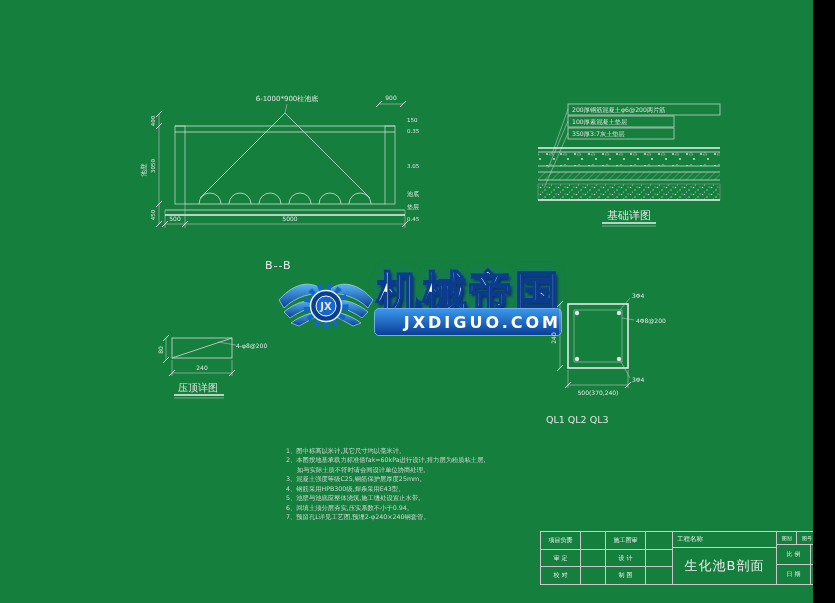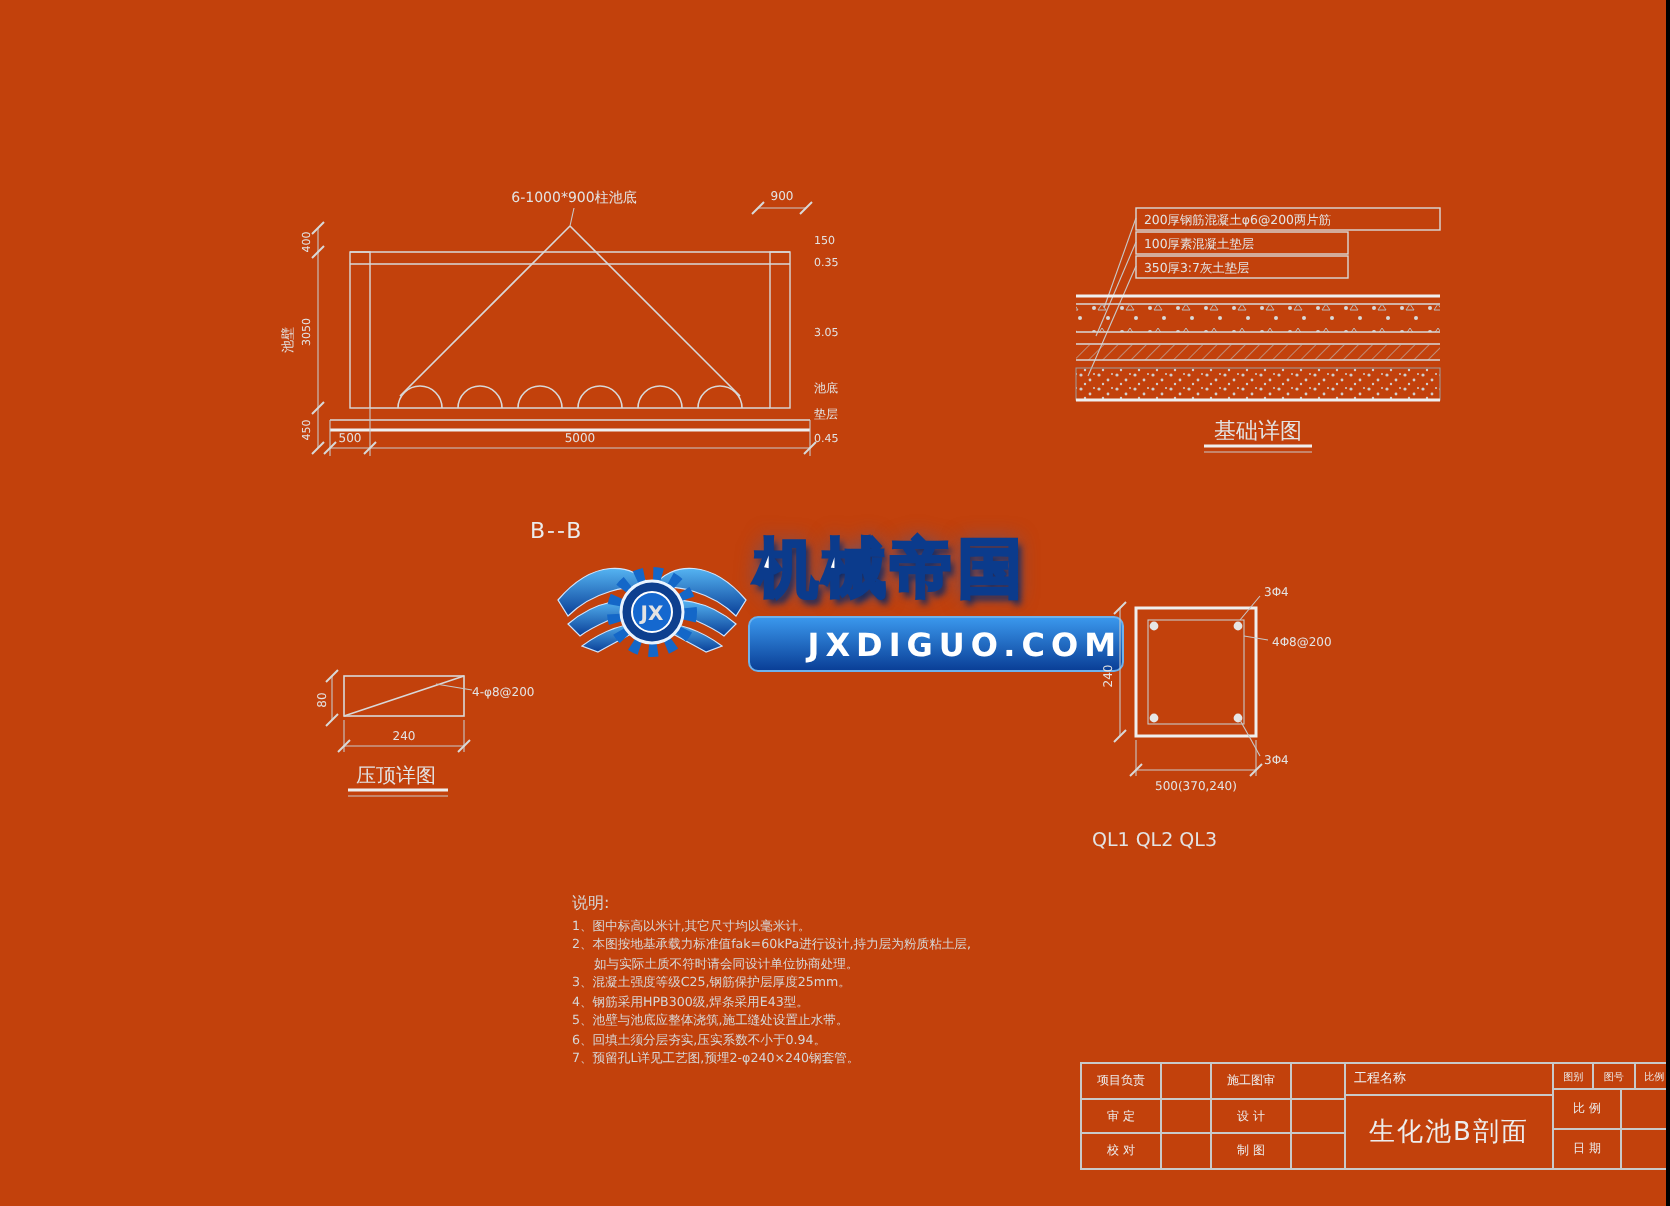--- a/index.html
+++ b/index.html
@@ -1,28 +1,28 @@
 <!DOCTYPE html>
 <html><head>
 <meta charset="utf-8">
 <style>
   html,body{margin:0;padding:0;background:#000;}
-  .stage{position:relative;width:813px;height:603px;background:#c2410c;overflow:hidden;
-         font-family:"DejaVu Sans",sans-serif;padding-left:20px;}
+  .stage{position:relative;width:813px;height:603px;background:#15803d;overflow:hidden;
+         font-family:"DejaVu Sans",sans-serif;}
   .abs{position:absolute;}
   svg text{font-family:"DejaVu Sans",sans-serif;fill:#e3e3e3;}
   .ln{stroke:#d9d9d9;stroke-width:0.8;fill:none;}
   .lnb{stroke:#efefef;stroke-width:1.5;fill:none;}
   .lnt{stroke:#c9c9c9;stroke-width:0.55;fill:none;}
   .tick{stroke:#d9d9d9;stroke-width:1;}
   .box{stroke:#d9d9d9;stroke-width:0.7;fill:none;}
 
   .bb-label{position:absolute;left:265px;top:259px;font-size:11px;color:#ececec;letter-spacing:1px;}
 
-  .brand{position:absolute;left:377px;top:263px;font-size:32px;font-weight:bold;color:#ffffff;
+  .brand{position:absolute;left:377px;top:263px;font-size:44px;font-weight:bold;color:#ffffff;
          letter-spacing:2px;-webkit-text-stroke:1.5px #0b3b8c;
          text-shadow:2px 3px 3px rgba(10,40,100,.95),0 0 10px rgba(30,100,200,.6);}
   .sitebar{position:absolute;left:374px;top:308px;width:186px;height:26px;
            background:linear-gradient(180deg,#3a97ec,#0a3f97);border:1px solid #6db1ec;border-radius:5px;
            display:flex;align-items:center;justify-content:flex-end;
            font-size:16px;font-weight:bold;letter-spacing:3px;color:#fff;}
 
   .notes{position:absolute;left:286px;top:446px;width:202px;color:#d6d6d6;}
   .notes-title{font-size:8px;margin-bottom:2px;}
   .note-line{font-size:6.3px;line-height:1.5;padding-left:11px;text-indent:-11px;}
@@ -237,21 +237,20 @@
     <line class="lnt" x1="88" y1="84" x2="88" y2="102"></line>
     <line class="lnt" x1="28" y1="99" x2="88" y2="99"></line>
     <line class="tick" x1="25" y1="102" x2="31" y2="96"></line>
     <line class="tick" x1="85" y1="102" x2="91" y2="96"></line>
     <text x="58" y="109" font-size="6" text-anchor="middle">500(370,240)</text>
 
     <text x="6" y="137" font-size="9.5">QL1 QL2 QL3</text>
   </svg>
 
   <div class="notes">
-    <div class="notes-title">说明:</div>
     <div class="note-line">1、图中标高以米计,其它尺寸均以毫米计。</div>
     <div class="note-line">2、本图按地基承载力标准值fak=60kPa进行设计,持力层为粉质粘土层,如与实际土质不符时请会同设计单位协商处理。</div>
     <div class="note-line">3、混凝土强度等级C25,钢筋保护层厚度25mm。</div>
     <div class="note-line">4、钢筋采用HPB300级,焊条采用E43型。</div>
     <div class="note-line">5、池壁与池底应整体浇筑,施工缝处设置止水带。</div>
     <div class="note-line">6、回填土须分层夯实,压实系数不小于0.94。</div>
     <div class="note-line">7、预留孔L详见工艺图,预埋2-φ240×240钢套管。</div>
   </div>
 
   <div class="tb">

